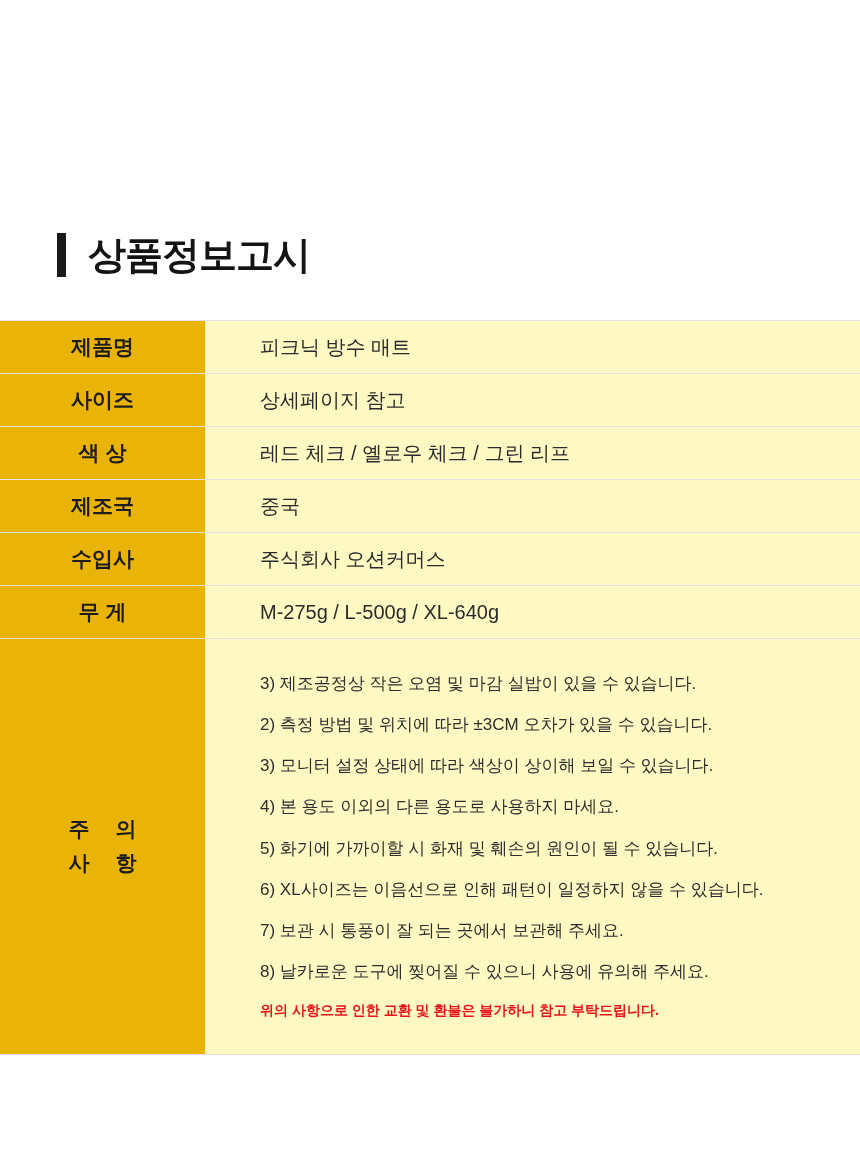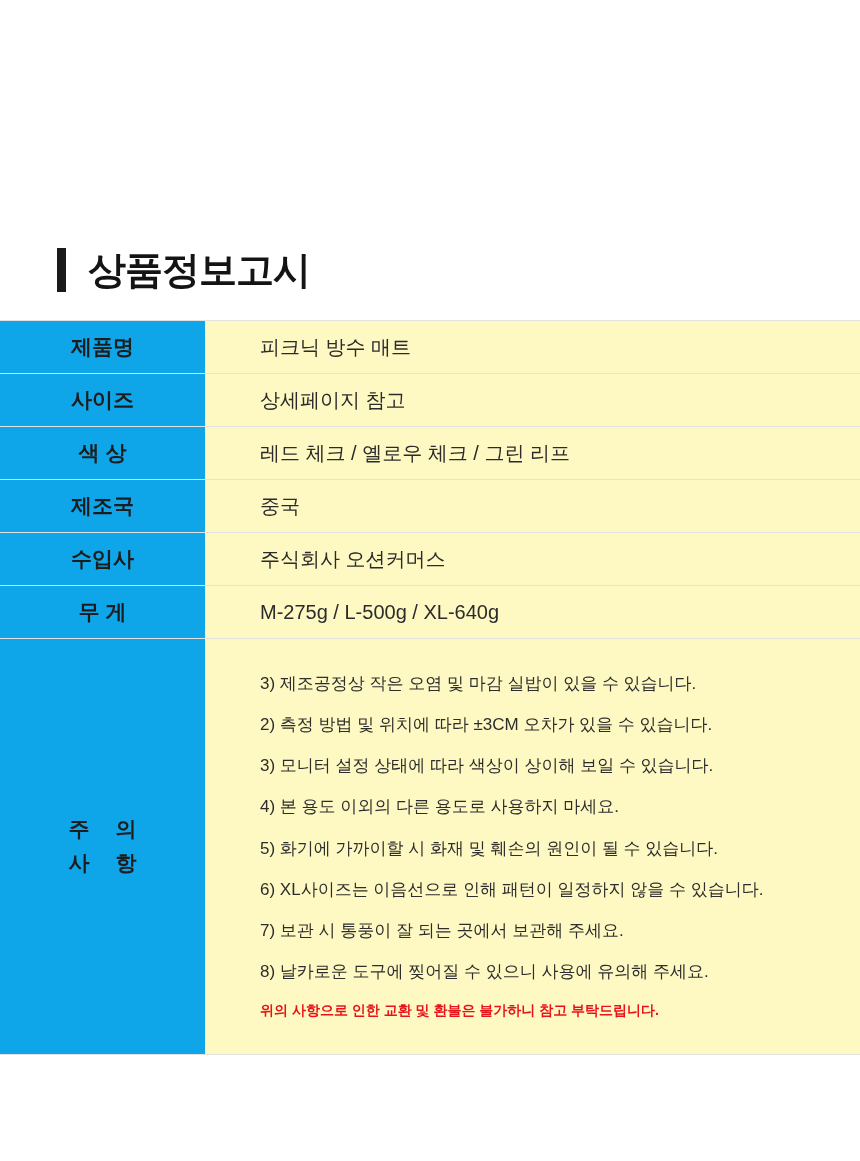--- a/index.html
+++ b/index.html
@@ -17,21 +17,21 @@
   .page {
     position: relative;
     width: 860px;
     height: 1161px;
     box-sizing: border-box;
   }
   
   .title-block {
     position: absolute;
     left: 57px;
-    top: 248px;
+    top: 233px;
     display: flex;
     align-items: center;
     gap: 22px;
   }
   .title-bar {
     width: 9px;
     height: 44px;
     background: #1a1a1a;
     flex: 0 0 auto;
   }
@@ -52,21 +52,21 @@
     table-layout: fixed;
   }
   .info-table tr {
     border-top: 1px solid #e2e2e2;
   }
   .info-table tr.last-row {
     border-bottom: 1px solid #e2e2e2;
   }
   .info-table th {
     width: 205px;
-    background: #0ea5e9;
+    background: #eab308;
     font-size: 21px;
     font-weight: bold;
     color: #1d1d1d;
     text-align: center;
     vertical-align: middle;
     padding: 0;
     height: 52px;
     letter-spacing: 0px;
   }
   .info-table td {

